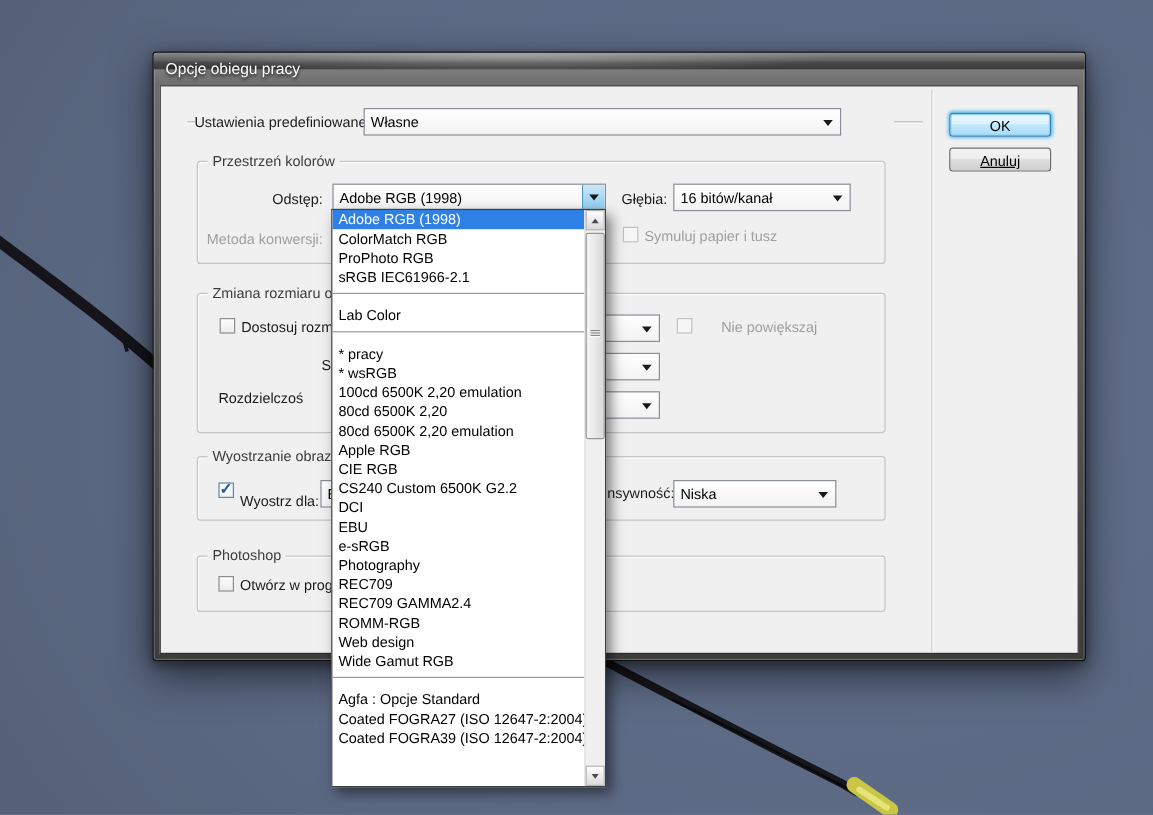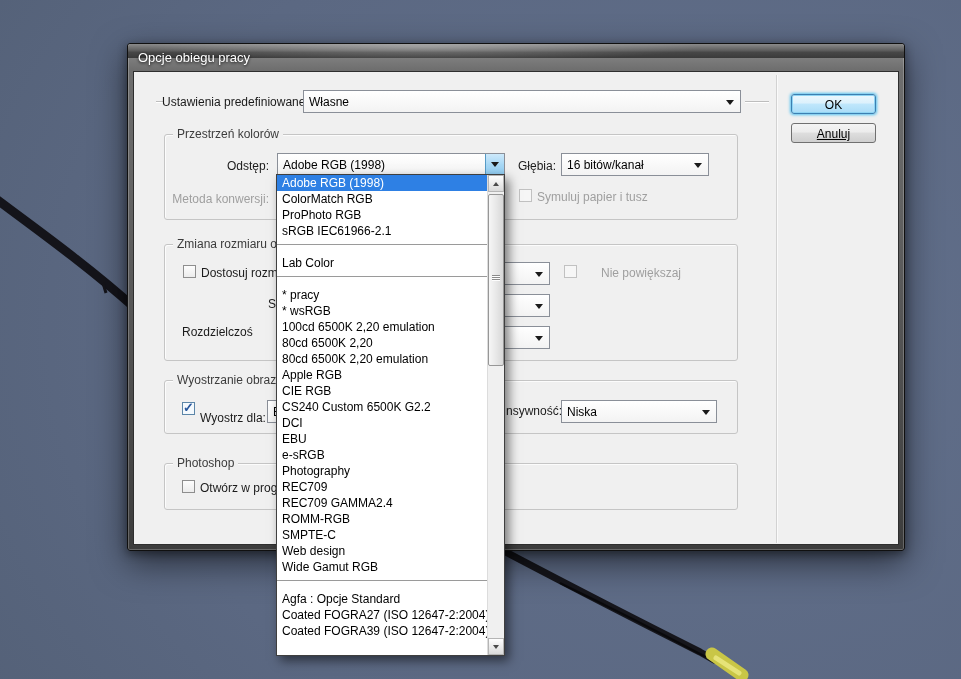--- a/index.html
+++ b/index.html
@@ -90,21 +90,21 @@
 </svg>
 
 <div id="win">
   <div id="titlebar">
     <span id="title">Opcje obiegu pracy</span>
   </div>
   <div id="client"></div>
 
   <div class="stub" style="left:28px; top:57px; width:7px;"></div>
   <span class="lbl" style="left:34px; top:51px;">Ustawienia predefiniowane:</span>
-  <div class="combo" style="left:175px; top:46px; width:438px;">
+  <div class="combo" style="left:175px; top:46px; width:398px;">
     <span>Własne</span>
     <i class="tri-down"></i>
   </div>
   <div class="stub" style="left:617px; top:57px; width:24px;"></div>
   <div id="vdiv"></div>
   <div class="btn7 default" style="left:663px; top:50px;">OK</div>
   <div class="btn7" style="left:663px; top:79px;text-decoration:underline;">Anuluj</div>
 
   <div class="group" style="left:36px; top:90px; width:574px; height:86px;"></div>
   <span class="gtitle" style="left:45px; top:84px;">Przestrzeń kolorów</span>
@@ -145,21 +145,21 @@
   <div class="group" style="left:36px; top:336px; width:574px; height:54px;"></div>
   <span class="gtitle" style="left:45px; top:330px;">Wyostrzanie obrazu</span>
   <div class="cb checked" style="left:54px; top:358px;">
     <span class="mark">✓</span>
   </div>
   <span class="lbl" style="left:72px; top:367px;">Wyostrz dla:</span>
   <div class="combo" style="left:139px; top:356px; width:45px;">
     <span>E</span>
   </div>
   <span class="lbl" style="left:378px; top:360px;">nsywność:</span>
-  <div class="combo" style="left:433px; top:356px; width:156px;">
+  <div class="combo" style="left:433px; top:356px; width:136px;">
     <span>Niska</span>
     <i class="tri-down"></i>
   </div>
 
   <div class="group" style="left:36px; top:419px; width:574px; height:47px;"></div>
   <span class="gtitle" style="left:45px; top:413px;">Photoshop</span>
   <div class="cb" style="left:54px; top:436px;"></div>
   <span class="lbl" style="left:72px; top:437px;">Otwórz w progra</span>
 </div>
 
@@ -180,21 +180,20 @@
       <div class="row">Apple RGB</div>
       <div class="row">CIE RGB</div>
       <div class="row">CS240 Custom 6500K G2.2</div>
       <div class="row">DCI</div>
       <div class="row">EBU</div>
       <div class="row">e-sRGB</div>
       <div class="row">Photography</div>
       <div class="row">REC709</div>
       <div class="row">REC709 GAMMA2.4</div>
       <div class="row">ROMM-RGB</div>
-      <div class="row">SMPTE-C</div>
       <div class="row">Web design</div>
       <div class="row">Wide Gamut RGB</div>
       <div class="sep"></div>
       <div class="row">Agfa : Opcje Standard</div>
       <div class="row">Coated FOGRA27 (ISO 12647-2:2004)</div>
       <div class="row">Coated FOGRA39 (ISO 12647-2:2004)</div>
     </div>
   <div id="sb">
     <div class="sbtn" id="sb-up">
         <i class="tri-up-s"></i>

